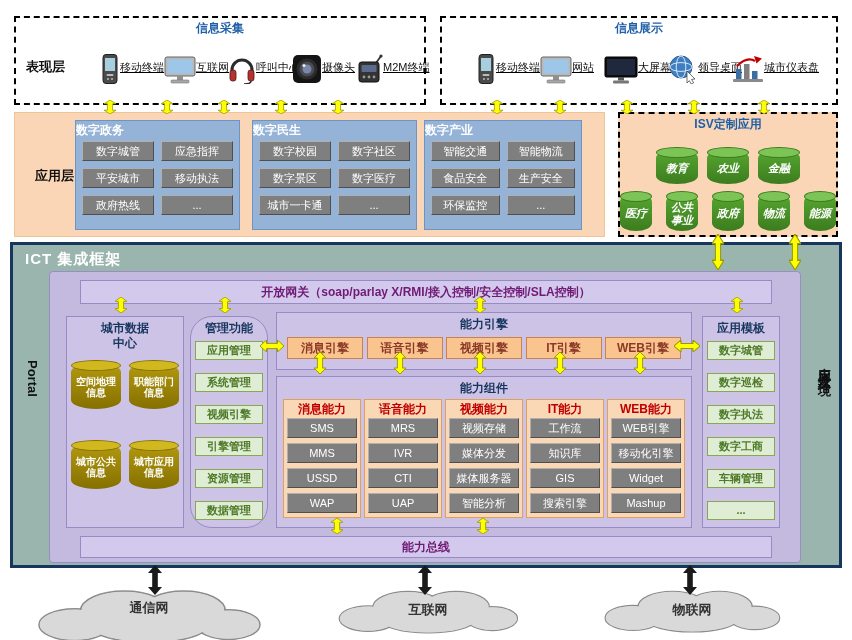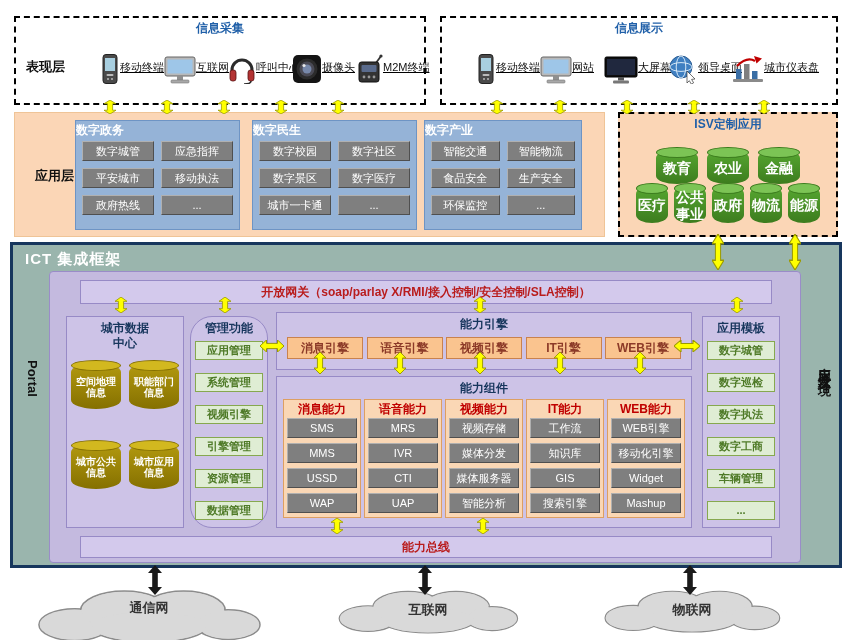--- a/index.html
+++ b/index.html
@@ -23,44 +23,44 @@
   .app-layer { position:absolute; left:14px; top:112px; width:591px; height:125px; background:#FBD6B6; border:1px solid #EFC497; }
   .layer-label2 { position:absolute; left:20px; top:54px; font-weight:bold; font-size:13px; color:#111; }
   .group { position:absolute; top:7px; height:110px; background:#95B3D7; border:1px solid #6E94C4; }
   .group-title { color:#fff; font-weight:bold; font-size:12px; height:18px; line-height:18px; }
   .group-grid { display:grid; grid-template-columns:1fr 1fr; gap:7px 7px; padding:2px 6px; }
   .gbtn { background:#7F7F7F; color:#fff; font-size:11px; text-align:center; height:20px; line-height:18px;
           border:1px solid; border-color:#B0B0B0 #4F4F4F #4F4F4F #B0B0B0; overflow:hidden; white-space:nowrap; }
 
   .isv-box { position:absolute; left:618px; top:112px; width:220px; height:125px; border:2px dashed #000; background:#FBD6B6; }
   .isv-row1 { position:absolute; top:36px; left:0; right:0; display:flex; justify-content:center; gap:9px; }
-  .isv-row2 { position:absolute; top:72px; left:0; right:0; display:flex; justify-content:center; gap:6px; }
+  .isv-row2 { position:absolute; top:80px; left:0; right:0; display:flex; justify-content:space-between; gap:6px; }
 
   
   .cyl { position:relative; display:flex; align-items:center; justify-content:center; text-align:center; }
   .cyl::before { content:""; position:absolute; left:0; right:0; top:-3px; height:9px; border-radius:50%; }
   .cyl-label { position:relative; display:block; color:#fff; font-weight:bold; line-height:1.15; padding:2px 1px 0; }
   .cyl-green { background:linear-gradient(#57A731,#3C7C1E); border-radius:50%/8px; }
   .cyl-green::before { background:#7CC455; border:1px solid #3C7C1E; }
   .cyl-gold { background:linear-gradient(#B39A10,#857000); border-radius:50%/9px; }
   .cyl-gold::before { background:#D2B81F; border:1px solid #857000; }
   .isv1 { width:42px; height:34px; font-size:10.5px; }
   .isv2 { width:32px; height:37px; font-size:10.5px; }
-  .isv1 .cyl-label, .isv2 .cyl-label { font-size:14px; }
+  .isv1 .cyl-label, .isv2 .cyl-label { font-size:11px;font-style:italic; }
   .dc-cyl { width:50px; height:46px; }
   .dc-cyl .cyl-label { font-size:10px; }
 
   
   .framework { position:absolute; left:10px; top:242px; width:832px; height:326px; background:#9AB5AD; border:3px solid #17365D; }
   .fw-title { position:absolute; left:12px; top:5px; color:#fff; font-weight:bold; font-size:15px; letter-spacing:1px; }
   .portal { position:absolute; left:12px; top:115px; writing-mode:vertical-rl; font-weight:bold; font-size:13px; color:#111; }
   .devenv { position:absolute; right:6px; top:112px; writing-mode:vertical-rl; font-weight:bold; font-size:13px; color:#111; letter-spacing:3px; }
   .panel { position:absolute; left:36px; top:26px; width:752px; height:292px; background:#C4BADF; border:1px solid #9A8CC8; border-radius:4px; }
   .bar { position:absolute; left:30px; width:692px; height:24px; background:#D3C9EC; border:1px solid #978AC6;
-         text-align:center; color:#b91c1c; font-weight:bold; font-size:12px; line-height:22px; }
+         text-align:center; color:#701a75; font-weight:bold; font-size:12px; line-height:22px; }
   .gateway { top:8px; }
   .bus { top:264px; height:22px; line-height:20px; }
   .fw-box { position:absolute; background:#CDC3E7; border:1px solid #978AC6; }
   .box-title { text-align:center; color:#17365D; font-weight:bold; font-size:12px; padding-top:3px; }
   .data-center { left:16px; top:44px; width:118px; height:212px; }
   .dc-title { width:56px; margin:4px auto 0; line-height:1.25; padding-top:0; }
   .dc-grid { display:grid; grid-template-columns:50px 50px; justify-content:center; column-gap:8px; row-gap:34px; margin-top:12px; }
   .mgmt { left:140px; top:44px; width:78px; height:212px;border-radius:22px; }
   .mgmt-list, .tmpl-list { position:absolute; top:24px; bottom:7px; left:4px; right:4px; display:flex; flex-direction:column; justify-content:space-between; }
   .green-item { background:#DFEDD4; border:1px solid #86A84F; color:#4E7A27; font-size:11px; font-weight:bold; text-align:center; height:19px; line-height:17px; white-space:nowrap; overflow:hidden; }

